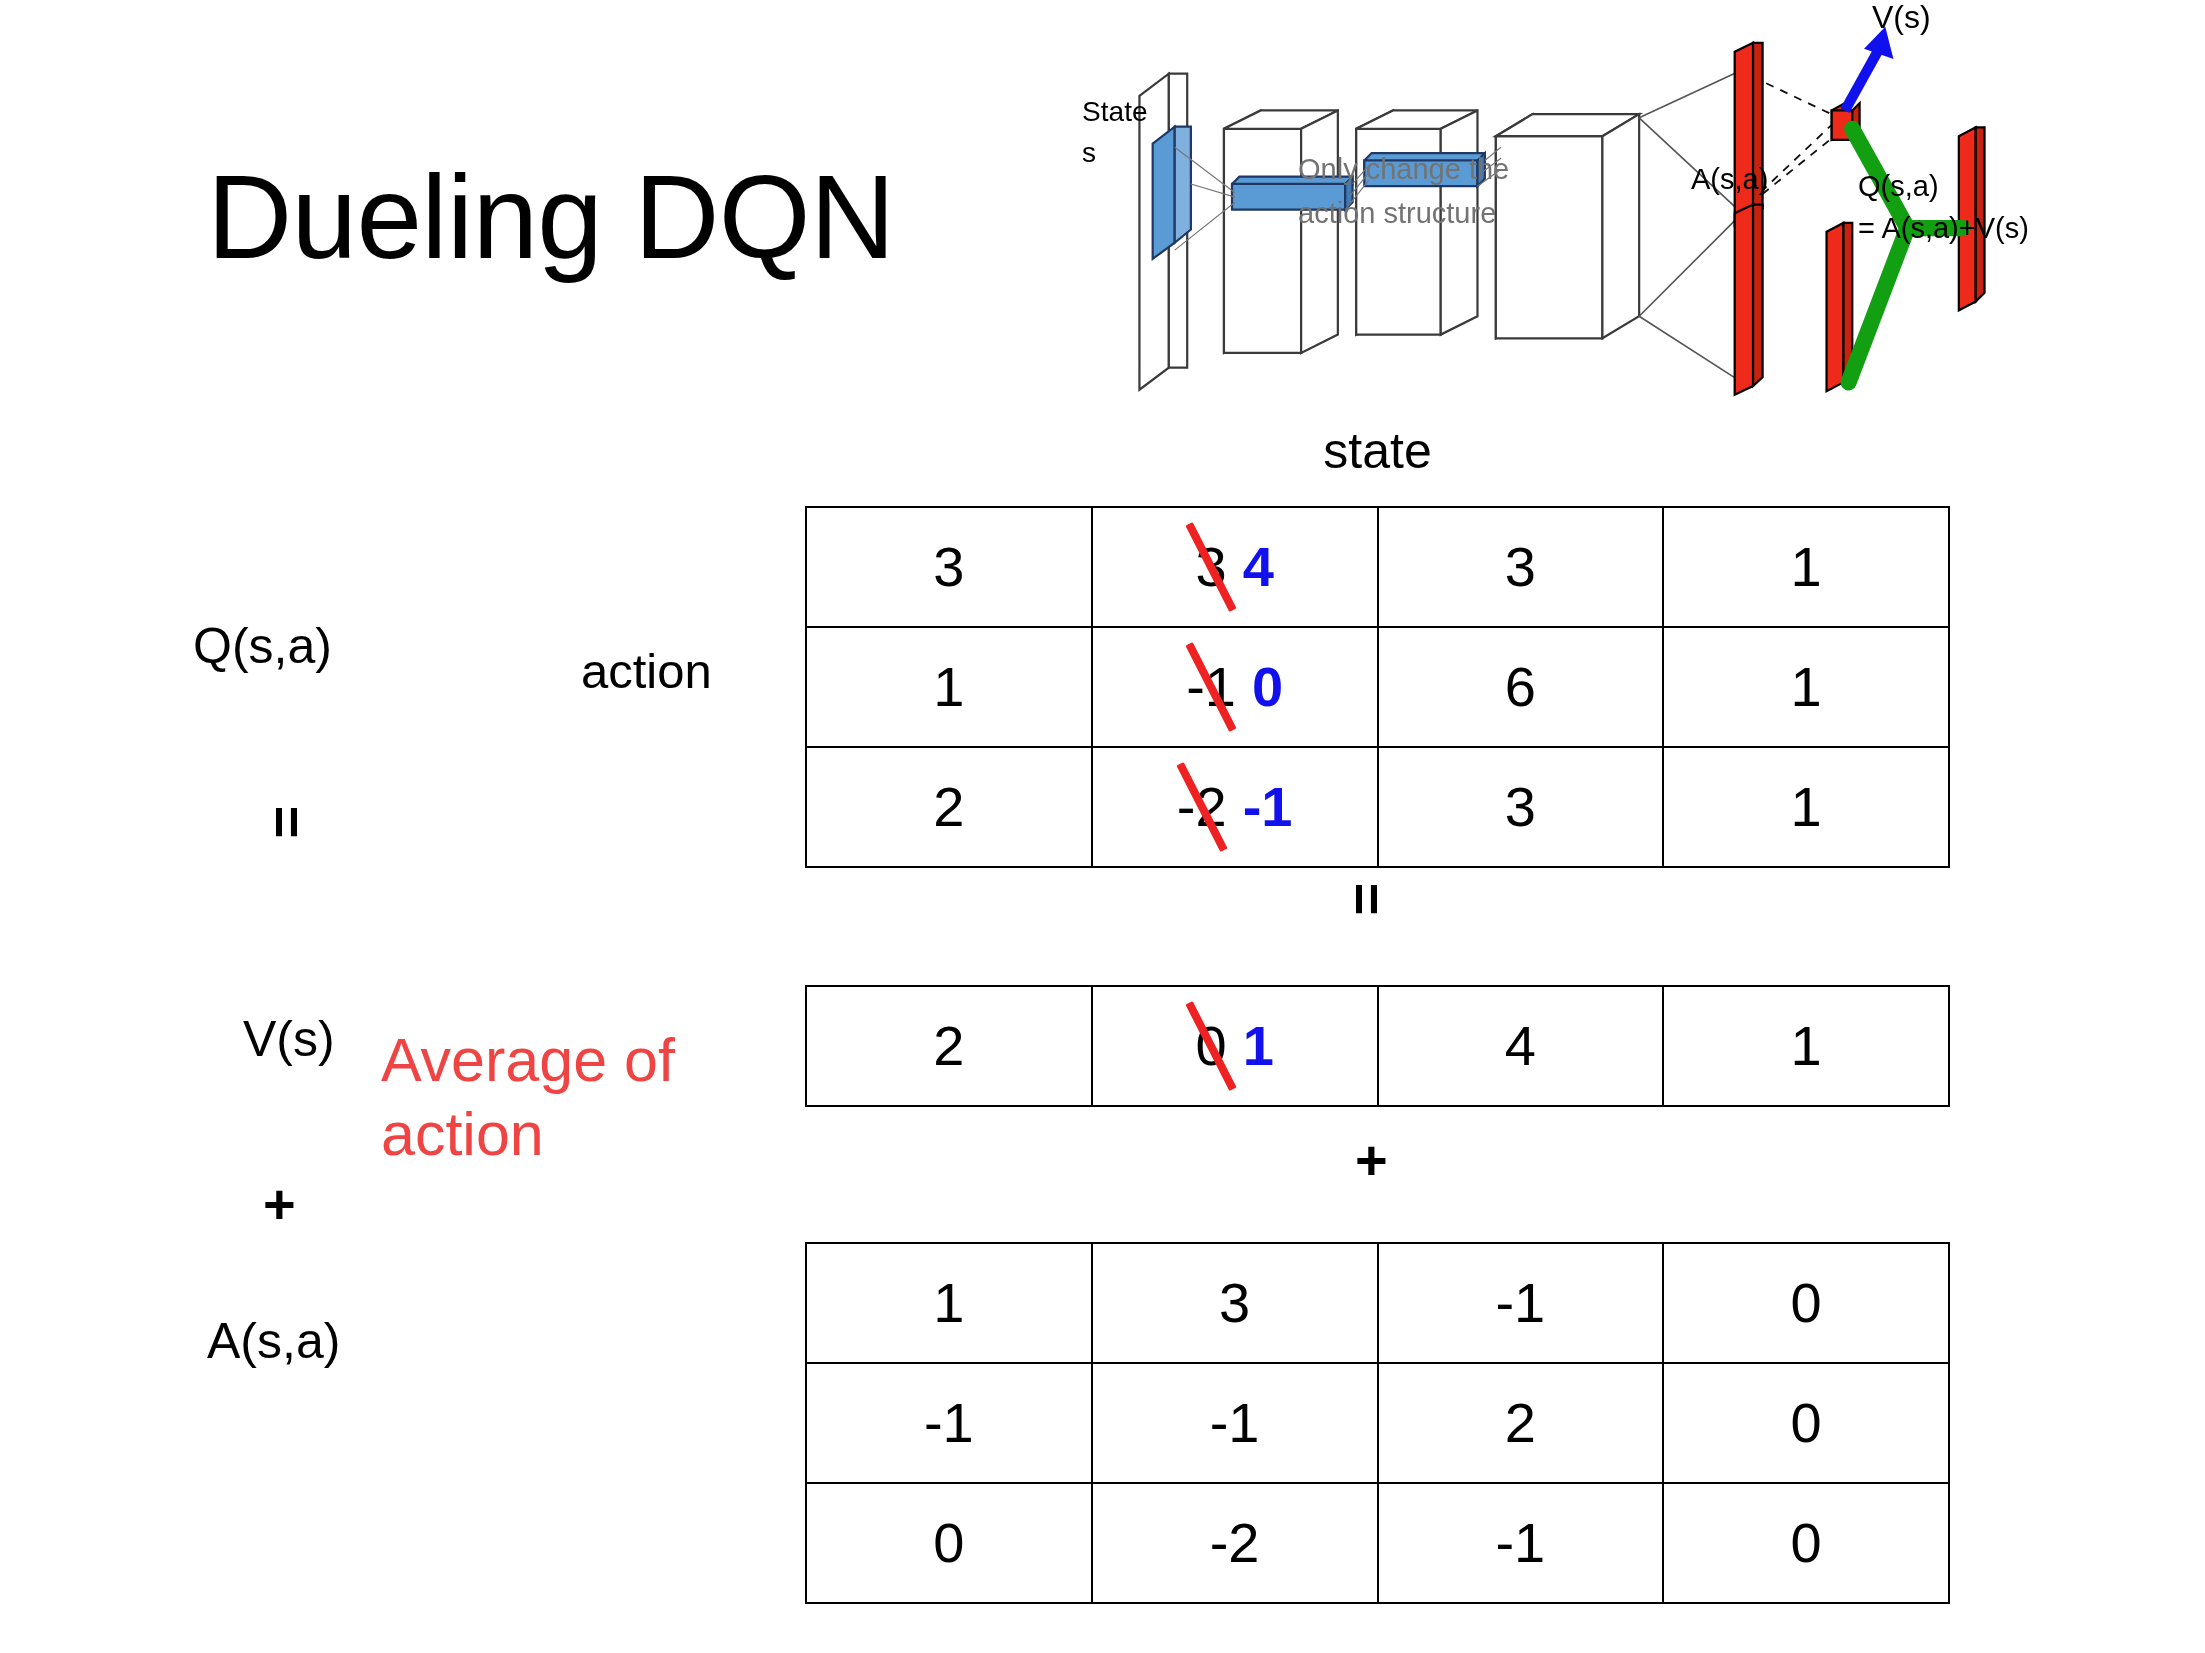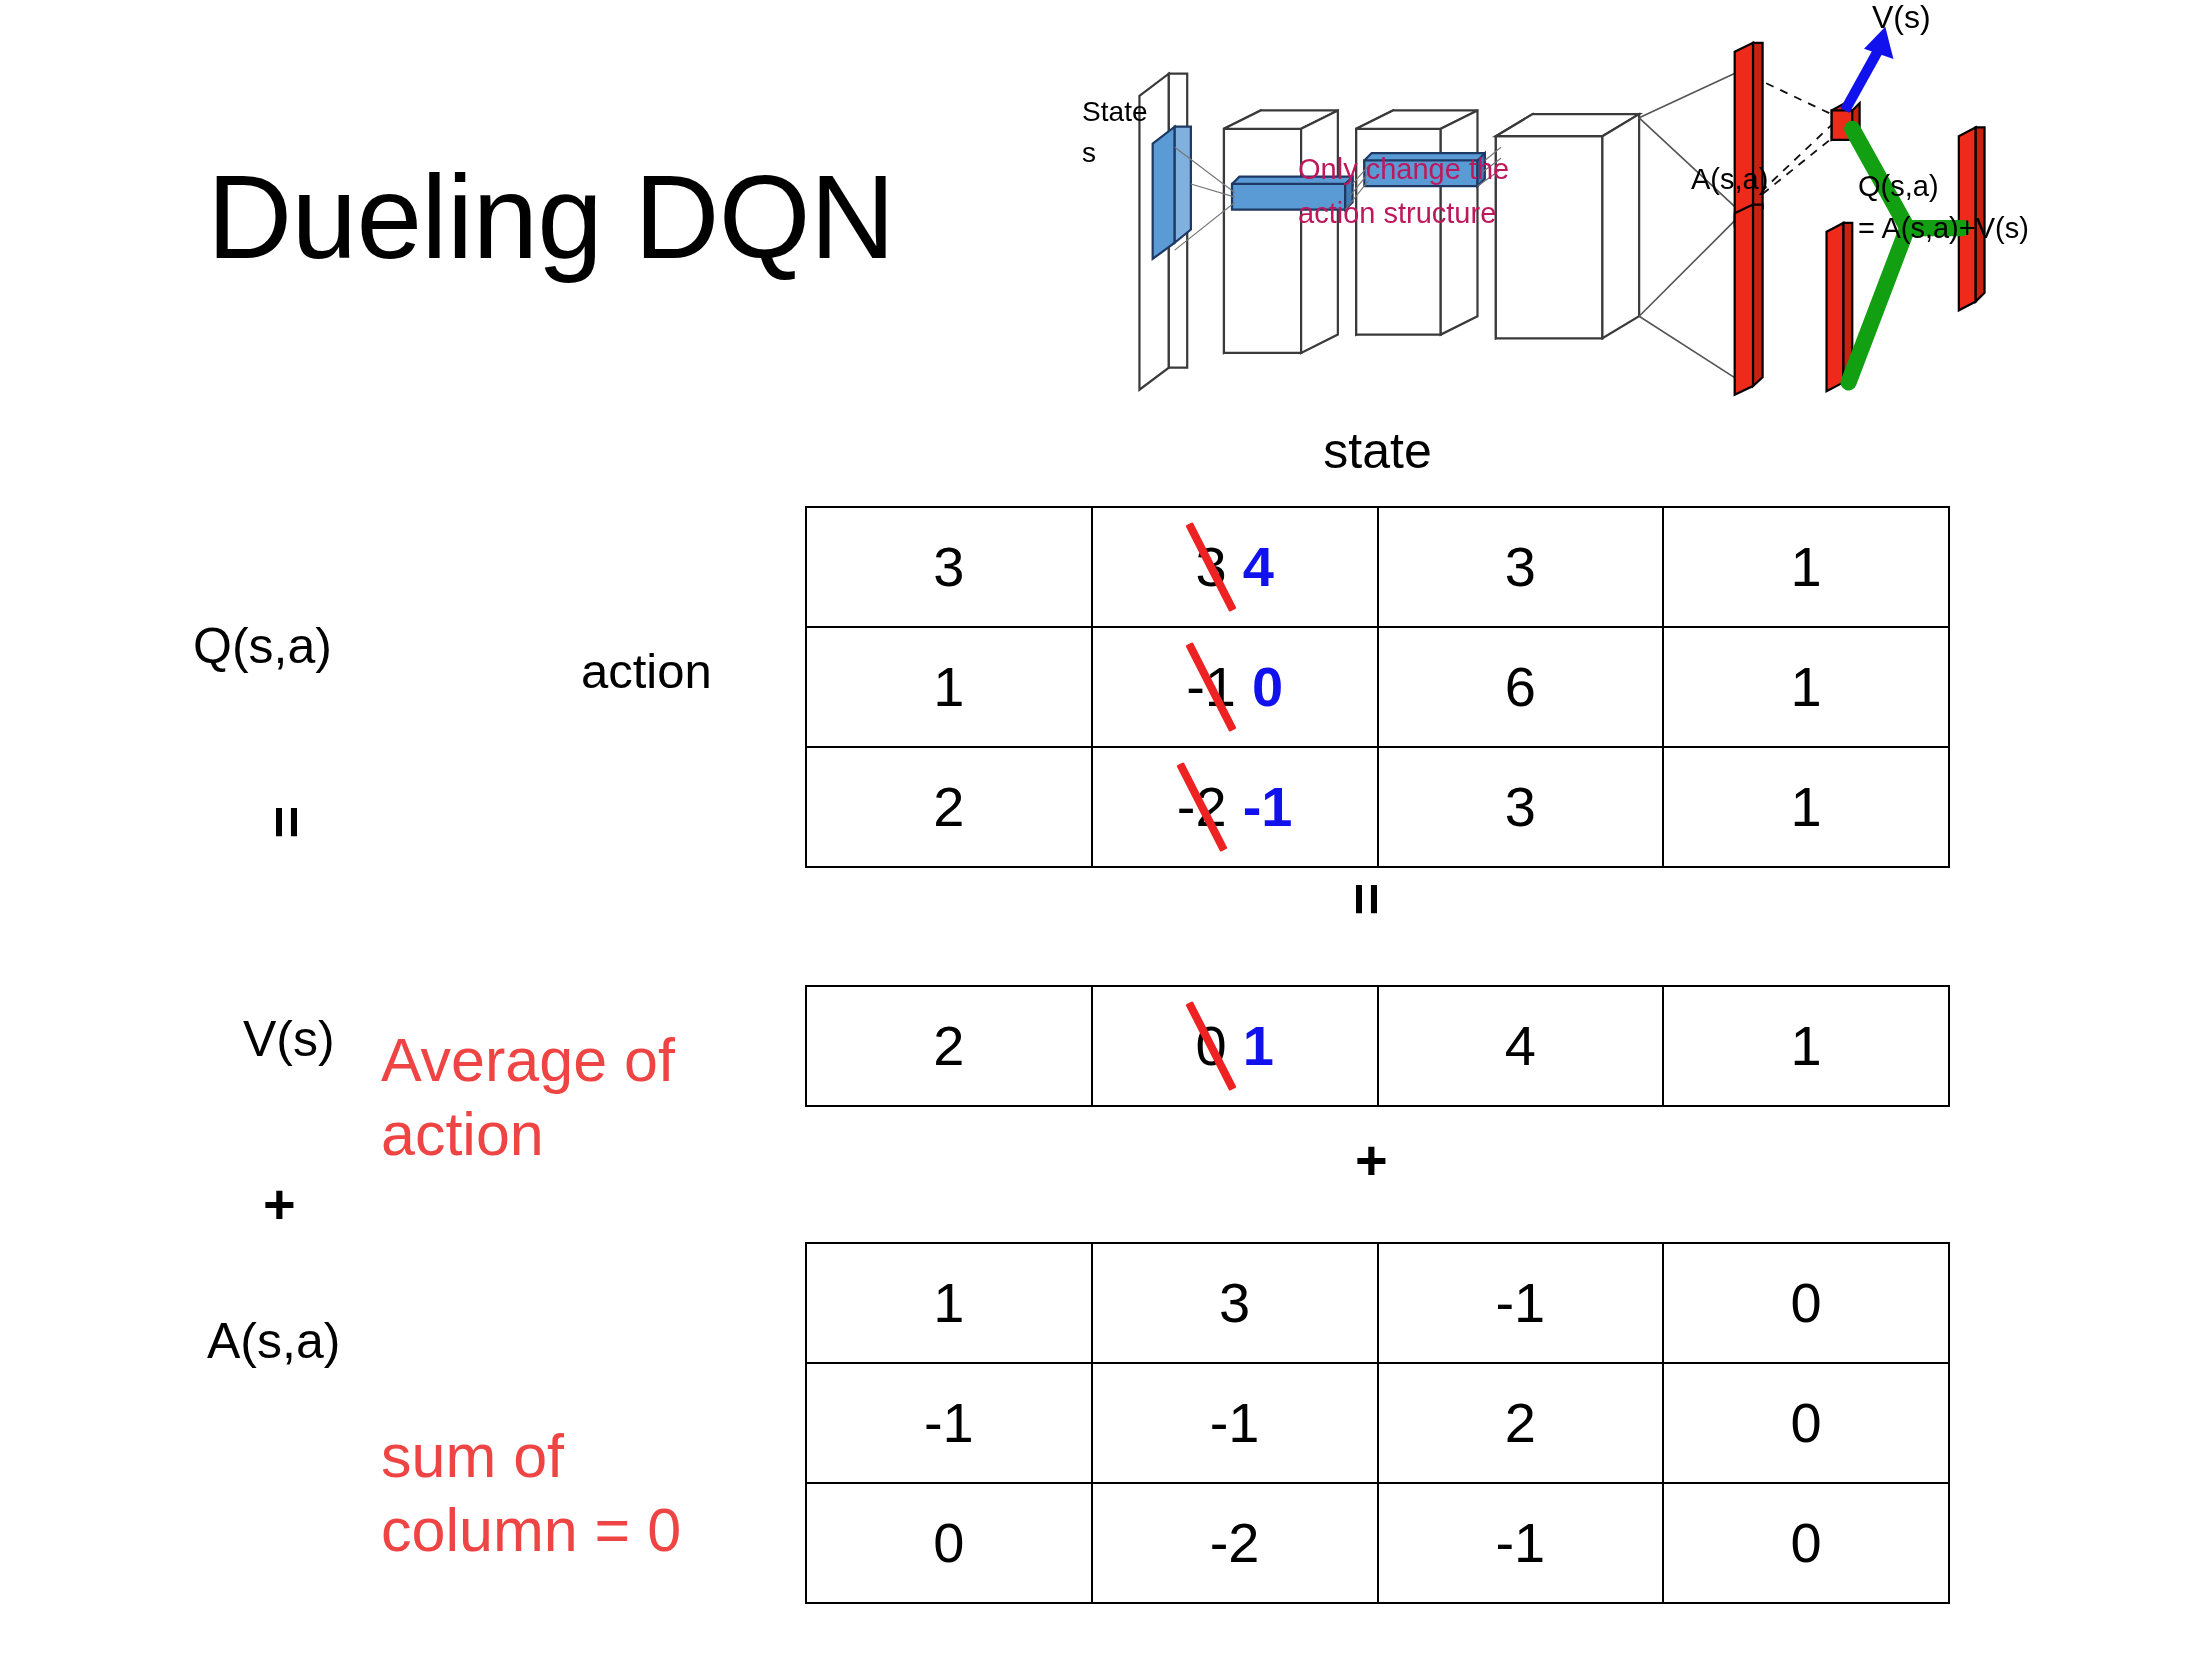--- a/index.html
+++ b/index.html
@@ -243,21 +243,21 @@
         <path d="M1030,150 L1080,60" stroke="#1111EE" stroke-width="14" fill="none"></path>
         <polygon points="1085,36 1096,80 1056,66" fill="#1111EE"></polygon>
       </g>
     </svg>
 
     <div style="position:absolute;left:-5.9px;top:92px;font-size:28px;line-height:1.45;">
       <div>State</div>
       <div>s</div>
     </div>
 
-    <div style="position:absolute;left:210px;top:148px;font-size:29px;line-height:1.5;color:#be185d;">
+    <div style="position:absolute;left:210px;top:148px;font-size:29px;line-height:1.5;color:#737373;">
       <div>Only change the</div>
       <div>action structure</div>
     </div>
 
     <div style="position:absolute;left:784px;top:-1.5px;font-size:32px;">V(s)</div>
 
     <div style="position:absolute;left:770px;top:165px;font-size:29px;line-height:1.45;">
       <div>Q(s,a)</div>
       <div>= A(s,a)+V(s)</div>
     </div>
@@ -271,24 +271,20 @@
   <div class="side-label" id="label-q">Q(s,a)</div>
   <div class="op-eq" id="eq-under-q">=</div>
 
   <div class="side-label" id="label-v">V(s)</div>
   <div class="op-sym" id="plus-left">+</div>
   <div class="side-label" id="label-a">A(s,a)</div>
 
   <div class="blue-note" id="note-avg">
     <div>Average of</div>
     <div>action</div>
-  </div>
-  <div class="blue-note" id="note-sum">
-    <div>sum of</div>
-    <div>column = 0</div>
   </div>
 
   <div class="op-eq" id="eq-mid">=</div>
   <div class="op-sym" id="plus-mid">+</div>
 
   <table class="grid" id="table-q">
       <tbody>
         <tr>
           <td>3</td>
           <td><span class="cell-edit">

